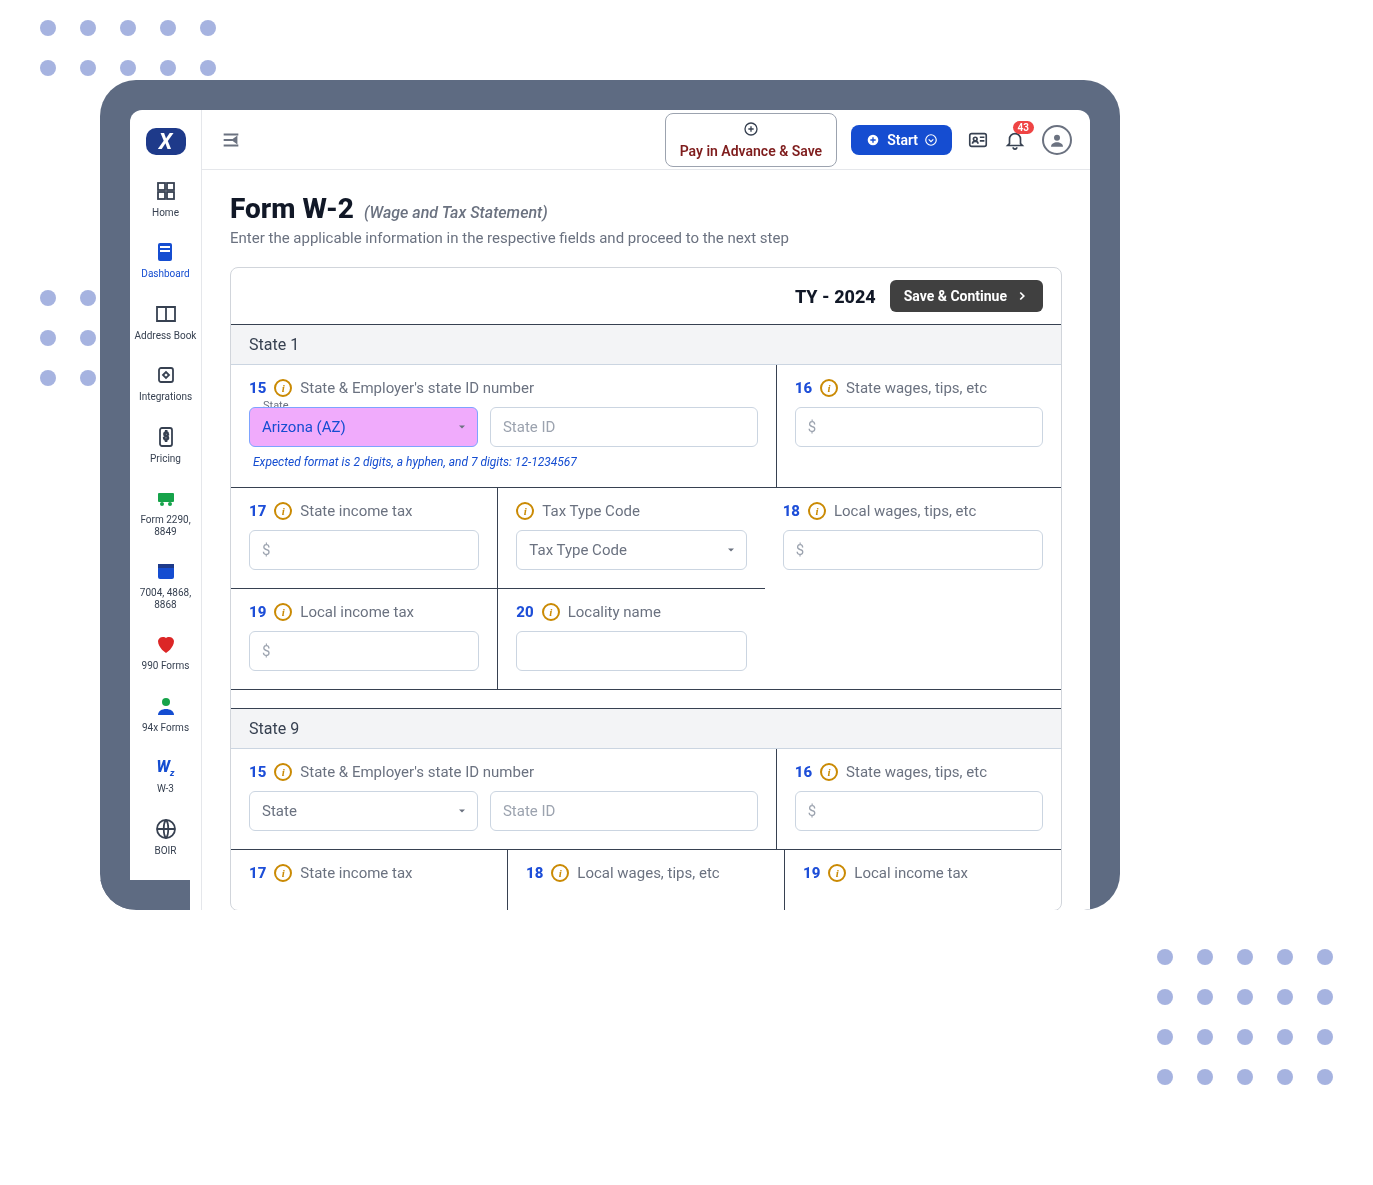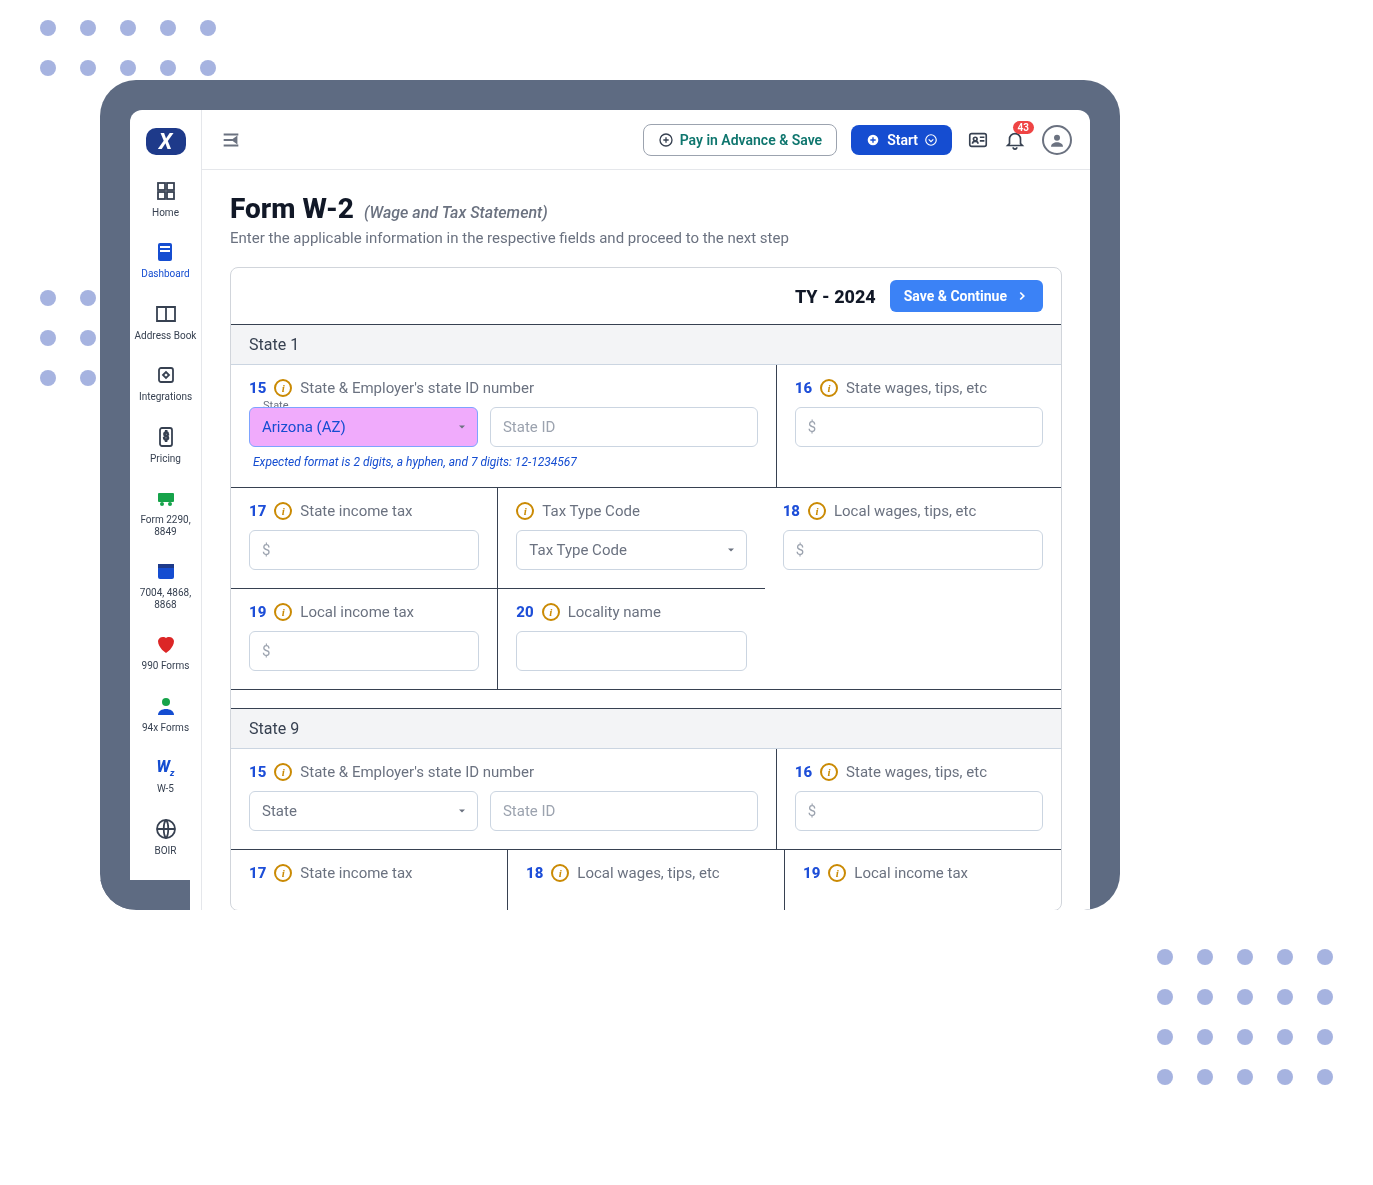--- a/index.html
+++ b/index.html
@@ -29,36 +29,36 @@
 .nav-item.blue2 .ic { color: #154dd1; }
 .nav-item.dark .ic { color: #374151; }
 .nav-item span { display:block; }
 
 
 .main { flex: 1; display: flex; flex-direction: column; overflow: hidden; }
 .topbar { height: 60px; border-bottom: 1px solid #e5e7eb; display: flex; align-items: center; padding: 0 18px; gap: 14px; }
 .menu-toggle { color:#6b7280; cursor:pointer; }
 .spacer { flex: 1; }
 .btn { display: inline-flex; align-items: center; gap: 6px; border-radius: 8px; padding: 7px 14px; font-size: 14px; font-weight: 600; cursor: pointer; }
-.btn.outline-green { border: 1.5px solid #9ca3af; background:#fff; color: #0f766e; }
+.btn.outline-green { border: 1.5px solid #9ca3af; background:#fff; color: #7f1d1d; flex-direction: column; }
 .btn.outline-green .plus { color: #374151; }
 .btn.primary { background: #154dd1; color: #fff; border: none; }
 .topicon { width: 24px; height: 22px; color:#374151; cursor:pointer; position: relative; }
 .badge { position: absolute; top: -8px; right: -6px; background: #ef4444; color:#fff; border-radius: 10px; font-size: 10px; padding: 1px 5px; font-weight:600; }
 .avatar { width: 30px; height: 30px; border-radius: 50%; border: 2px solid #6b7280; display:flex; align-items:center; justify-content:center; color:#6b7280; }
 
 .content { padding: 22px 28px; overflow: hidden; flex: 1; }
 .page-title { font-size: 28px; font-weight: 800; color:#111827; display:inline; }
 .page-subtitle { font-size: 16px; font-style: italic; color:#6b7280; font-weight: 500; margin-left: 6px; }
 .page-desc { color:#6b7280; font-size: 15px; margin-top: 4px; }
 
 .panel { margin-top: 20px; border: 1px solid #d1d5db; border-radius: 8px; overflow: hidden; }
 .panel-head { display:flex; justify-content: flex-end; align-items:center; padding: 12px 18px; gap: 14px; }
 .ty { font-weight: 800; font-size: 18px; color:#111827; }
-.btn.save-cont { background:#3b82f6; color:#fff; border:none; border-radius:6px; padding:8px 14px; font-size:14px; font-weight:700; display:inline-flex; align-items:center; gap:8px; cursor:pointer; }
+.btn.save-cont { background:#404040; color:#fff; border:none; border-radius:6px; padding:8px 14px; font-size:14px; font-weight:700; display:inline-flex; align-items:center; gap:8px; cursor:pointer; }
 
 .section { border-top: 1px solid #374151; }
 .section-head { background:#f3f4f6; border-bottom: 1px solid #cbd5e1; padding: 10px 18px; font-size: 16px; color:#374151; }
 .row { display: flex; border-bottom: 1px solid #374151; }
 .cell { padding: 14px 18px 18px; border-right: 1px solid #374151; }
 .cell:last-child { border-right: none; }
 .cell.wide { flex: 2.05; }
 .cell.norm { flex: 1; }
 .cell-label { display:flex; align-items:center; gap:8px; margin-bottom: 10px; color:#6b7280; font-size: 15px; }
 .cell-label b { color:#1d4ed8; font-weight:800; }
@@ -196,21 +196,21 @@
     </div>
     <div class="nav-item" style="color:#374151">
       <svg class="ic" viewBox="0 0 24 24" fill="#16a34a">
             <circle cx="12" cy="8" r="4"></circle>
             <path d="M4 21c0-4 4-6 8-6s8 2 8 6" fill="#154dd1"></path>
           </svg>
       <span>94x Forms</span>
     </div>
     <div class="nav-item blue2">
       <span class="ic" style="font-weight:800; font-size:16px; color:#154dd1; font-style:italic; line-height:24px;">W<sub style="font-size:9px">z</sub></span>
-      <span>W-5</span>
+      <span>W-3</span>
     </div>
     <div class="nav-item dark">
       <svg class="ic" viewBox="0 0 24 24" fill="none" stroke="currentColor" stroke-width="1.8">
             <circle cx="12" cy="12" r="9"></circle>
             <path d="M3 12h18M12 3c3 3 3 15 0 18M12 3c-3 3-3 15 0 18"></path>
           </svg>
       <span>BOIR</span>
     </div>
     <div class="nav-item dark" style="padding-bottom:4px">
       <svg class="ic" viewBox="0 0 24 24" fill="none" stroke="#9ca3af" stroke-width="1.8">

